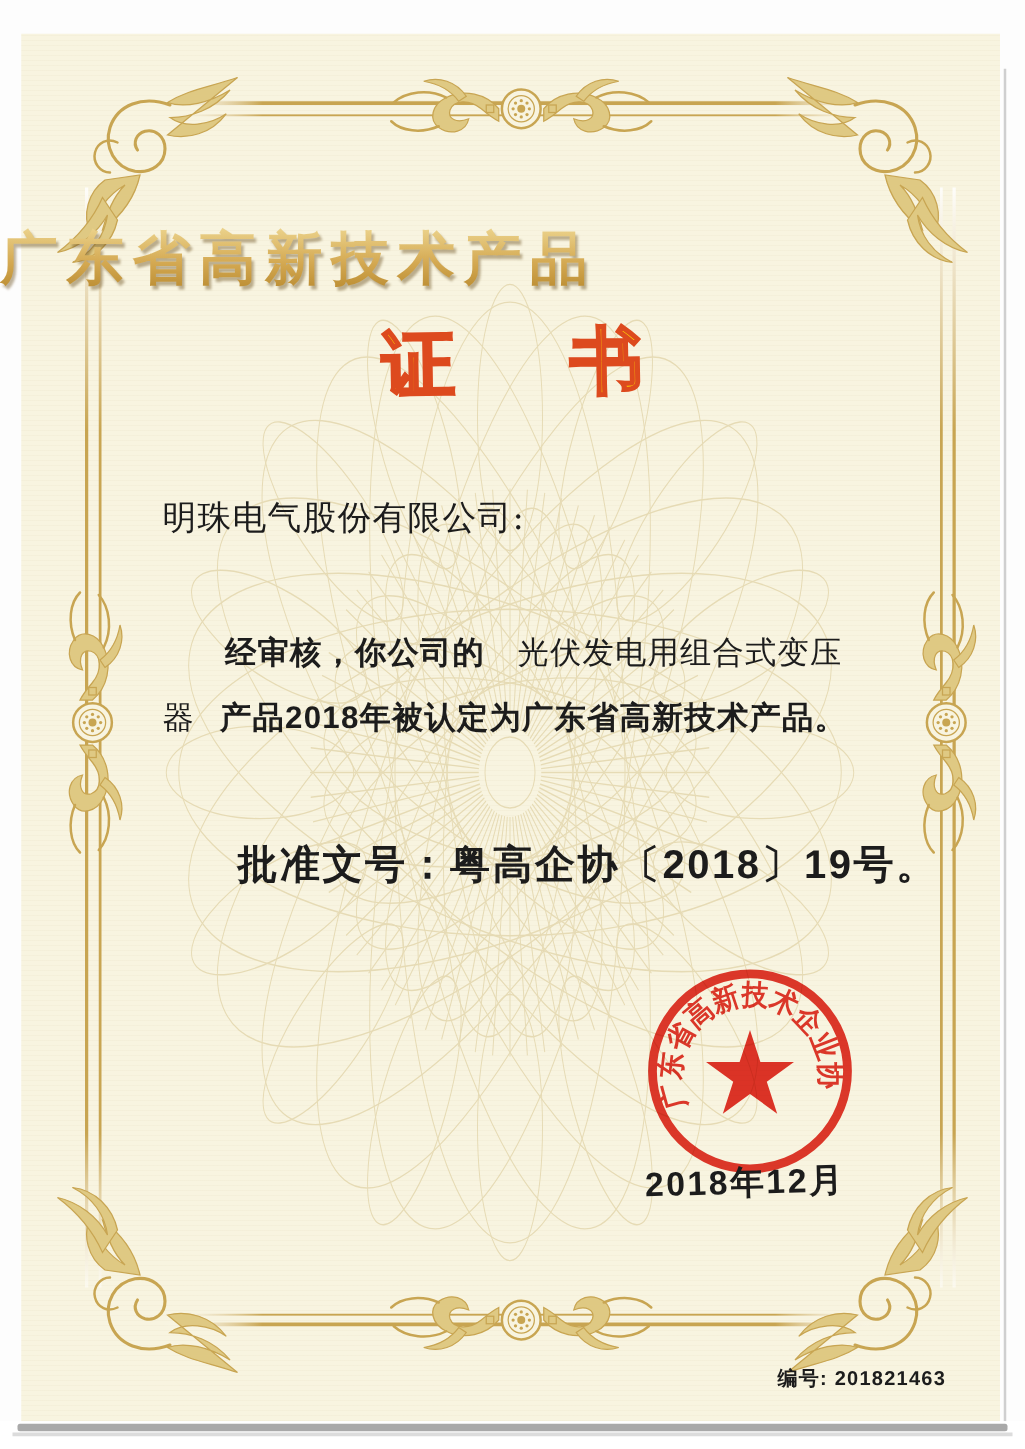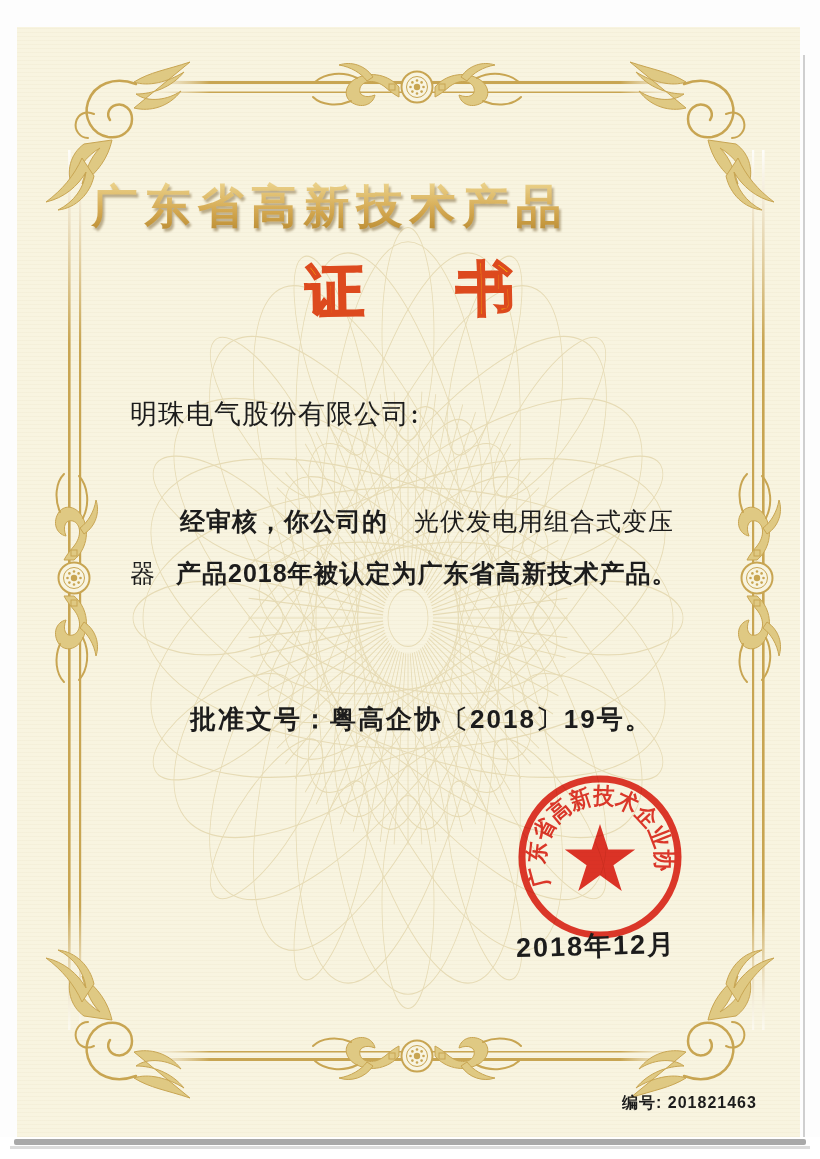--- a/index.html
+++ b/index.html
@@ -11,39 +11,39 @@
   svg.deco{position:absolute;left:0;top:0;width:820px;height:1159px;}
   .wm{stroke:#e2d5ab;stroke-width:.8;fill:none;opacity:.8;}
   .lf{fill:#dfc983;stroke:#c8a552;stroke-width:1;}
   .st{fill:none;stroke:#c8a552;stroke-width:2.5;stroke-linecap:round;}
   .st2{fill:none;stroke:#c8a552;stroke-width:2;stroke-linecap:round;}
   .goldfill{fill:#c8a552;}
   .ring{fill:#f8f4e0;stroke:#c8a552;stroke-width:2;}
   .ring2{fill:none;stroke:#c8a552;stroke-width:1;}
 
   .txt{position:absolute;color:#1c1c1c;white-space:nowrap;}
-  .title{left:0;width:660px;top:176px;text-align:center;
+  .title{left:0;width:660px;top:176px;text-align:left;
          font-size:46px;font-weight:bold;letter-spacing:7px;
          background:linear-gradient(180deg,#eed792 5%,#d4a952 55%,#b8892e 95%);
          -webkit-background-clip:text;background-clip:text;color:transparent;
          filter:drop-shadow(2px 3px 1px rgba(110,85,35,.45));}
   .subtitle{left:0;width:820px;top:252px;text-align:center;
             font-family:"DejaVu Serif",serif;font-size:58px;font-weight:bold;
             letter-spacing:36px;text-indent:36px;color:#ffd900;
             -webkit-text-stroke:2.2px #dd4a1e;
             text-shadow:0 0 1px #dd4a1e;transform:rotate(-1deg);}
   .company{left:130px;top:396px;font-family:"DejaVu Serif",serif;font-size:27px;letter-spacing:1px;}
   .bodyline{font-size:25px;}
   .line1{left:180px;top:505px;}
   .line2{left:130px;top:557px;text-align:center;}
   .boldseg{font-weight:bold;letter-spacing:1px;}
   .kaiseg{font-family:"DejaVu Serif",serif;letter-spacing:1px;}
   .gap1{display:inline-block;width:26px;}
   .gap2{display:inline-block;width:20px;}
-  .approval{left:190px;top:670px;font-size:26px;font-weight:bold;letter-spacing:2px;margin-top:32px;}
+  .approval{left:190px;top:670px;font-size:32px;font-weight:bold;letter-spacing:2px;}
   .validity{left:190px;top:727px;font-size:26px;font-weight:bold;letter-spacing:4px;}
   .issuedate{left:516px;top:928px;font-size:27px;font-weight:600;letter-spacing:2px;transform:rotate(-1.5deg);}
   .serial{left:622px;top:1093px;font-size:16px;font-weight:bold;letter-spacing:1px;}
 
   svg.seal{position:absolute;left:505px;top:762px;width:190px;height:190px;
            mix-blend-mode:multiply;opacity:.93;}
   .sealRing{fill:none;stroke:#e02a1e;stroke-width:7;}
   .sealStar{fill:#e0251b;}
   .sealTxt{fill:#e02a1e;font-family:"Liberation Sans",sans-serif;
            font-size:23px;font-weight:bold;}

